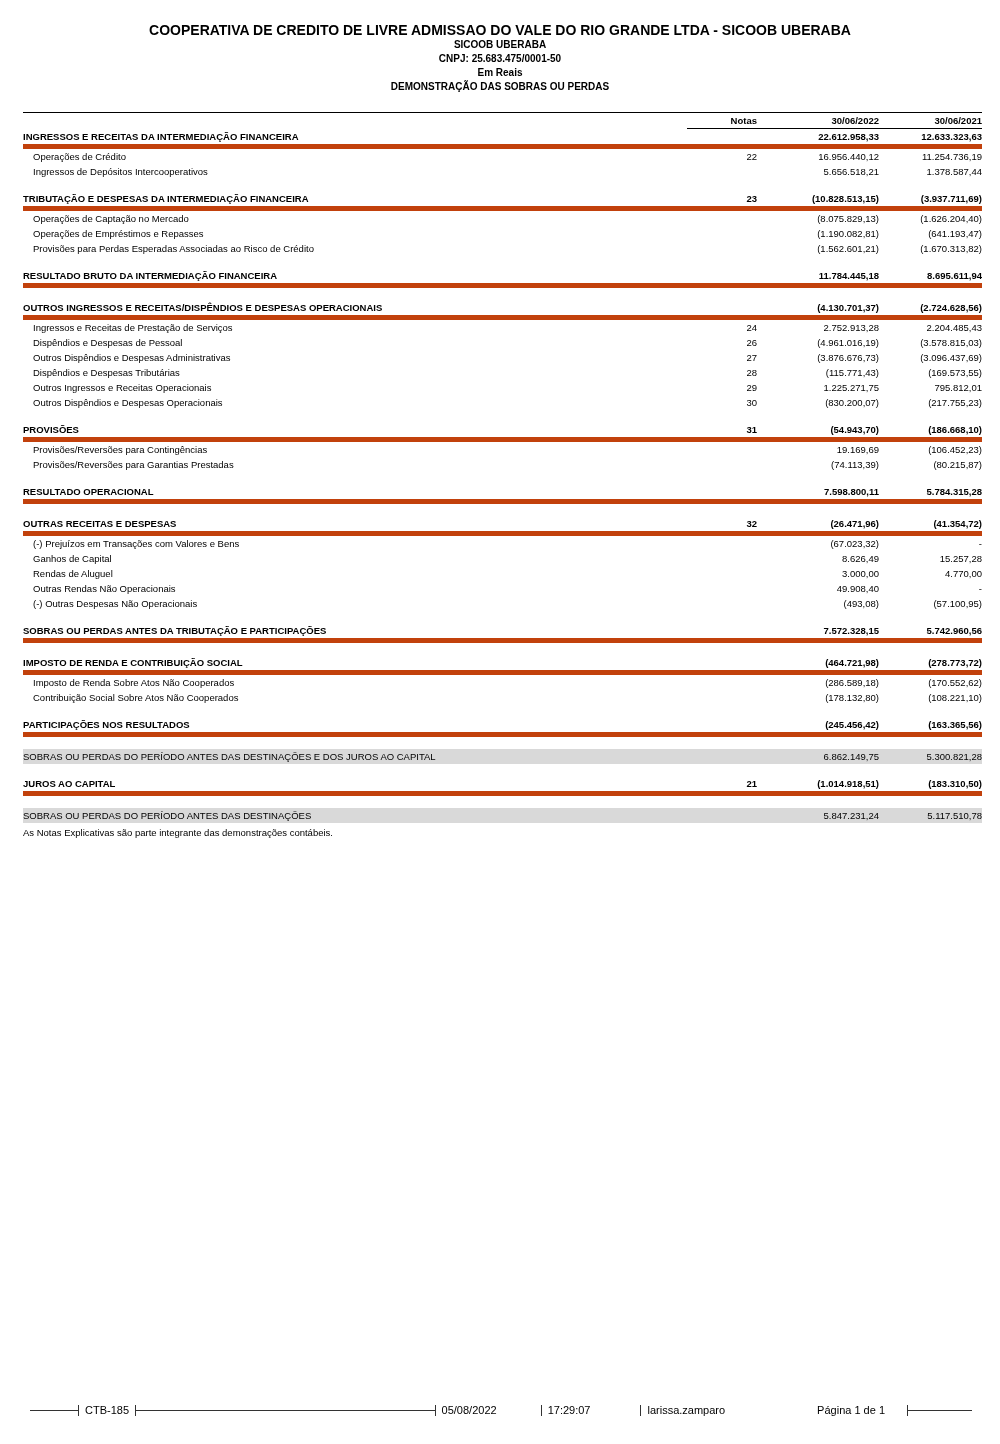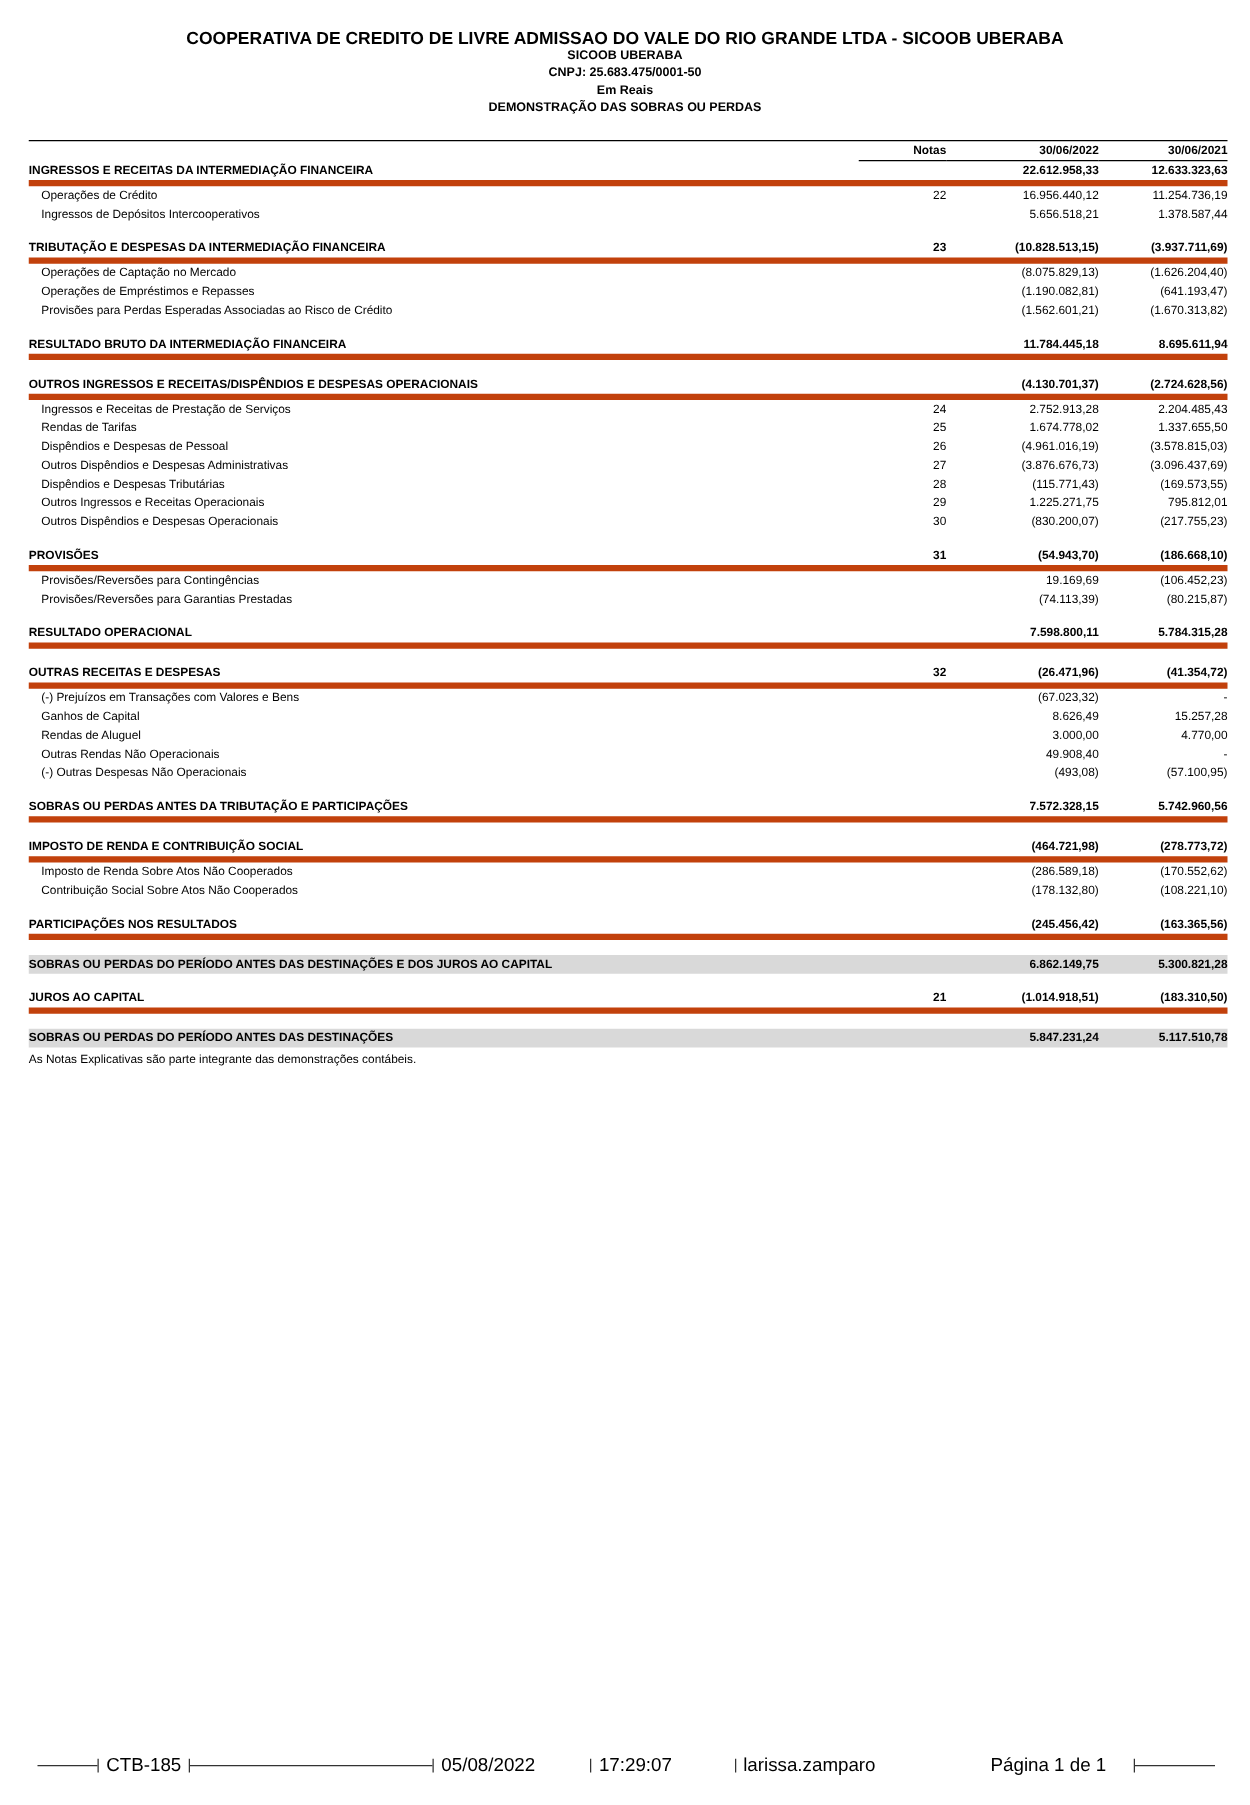--- a/index.html
+++ b/index.html
@@ -26,29 +26,29 @@
   }
   .cell { white-space:nowrap; overflow:visible; }
   .cell.notas { text-align:right; }
   .cell.val   { text-align:right; }
 
   .row.head { border-top:1px solid #000; font-weight:bold; min-height:15px; }
   .row.head .u { border-bottom:1px solid #000; }
 
   .row.section { font-weight:bold; border-bottom:5px solid #c2410c; }
   .row.detail .cell.label { padding-left:10px; }
-  .row.total { font-weight:bold; background:var(--hl, #d9d9d9); }
+  .row.total { font-weight:normal; background:var(--hl, #d9d9d9); }
   .row.spacer { min-height:12px; height:12px; }
 
   .footnote { font-size:9.5px; margin:4px 0 0 23px; }
 
   
   .pagefooter {
     position:absolute; top:1404px; left:30px; right:28px;
-    display:flex; align-items:center; font-size:15px;
+    display:flex; align-items:center; font-size:11px;
   }
   .hline { border-top:1px solid #333; height:0; align-self:center; }
   .grow { flex:1; }
   .tick { width:1px; height:11px; background:#333; flex:0 0 1px; }
   .flabel { padding:0 6px; white-space:nowrap; }
   .gap { flex:0 0 auto; }
 </style>
 </head>
 <body>
 
@@ -140,26 +140,20 @@
     <div class="cell val">(4.130.701,37)</div>
     <div class="cell val">(2.724.628,56)</div>
   </div>
       <div class="row detail">
     <div class="cell label">Ingressos e Receitas de Prestação de Serviços</div>
     <div class="cell notas">24</div>
     <div class="cell val">2.752.913,28</div>
     <div class="cell val">2.204.485,43</div>
   </div>
       <div class="row detail">
-    <div class="cell label">Rendas de Tarifas</div>
-    <div class="cell notas">25</div>
-    <div class="cell val">1.674.778,02</div>
-    <div class="cell val">1.337.655,50</div>
-  </div>
-      <div class="row detail">
     <div class="cell label">Dispêndios e Despesas de Pessoal</div>
     <div class="cell notas">26</div>
     <div class="cell val">(4.961.016,19)</div>
     <div class="cell val">(3.578.815,03)</div>
   </div>
       <div class="row detail">
     <div class="cell label">Outros Dispêndios e Despesas Administrativas</div>
     <div class="cell notas">27</div>
     <div class="cell val">(3.876.676,73)</div>
     <div class="cell val">(3.096.437,69)</div>

